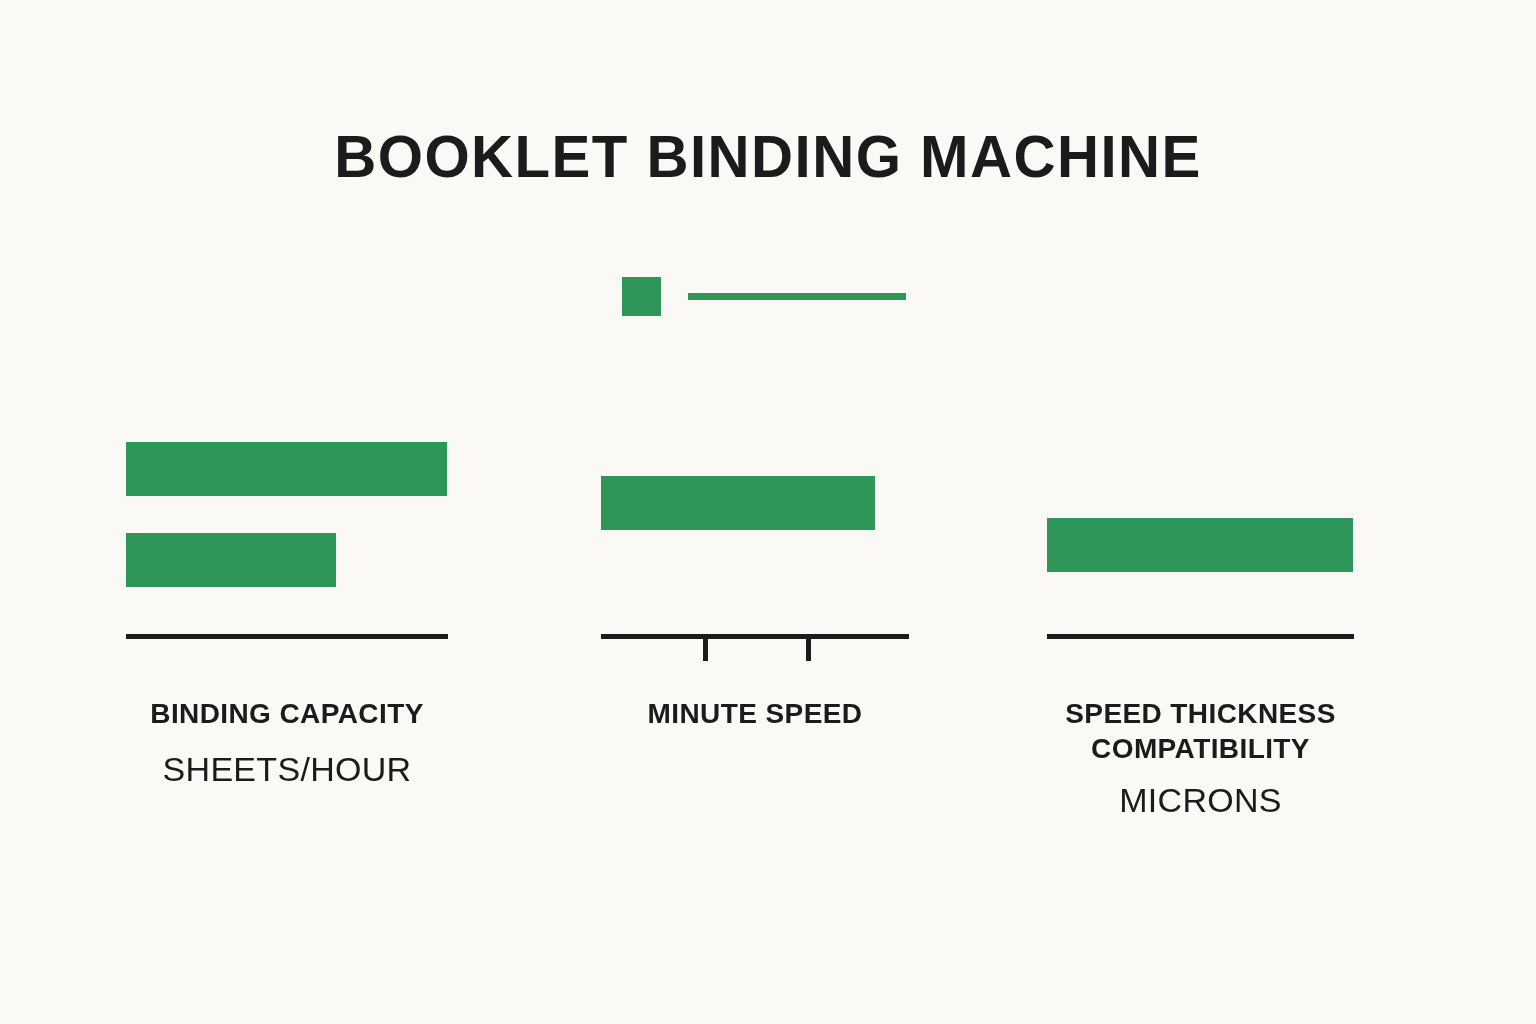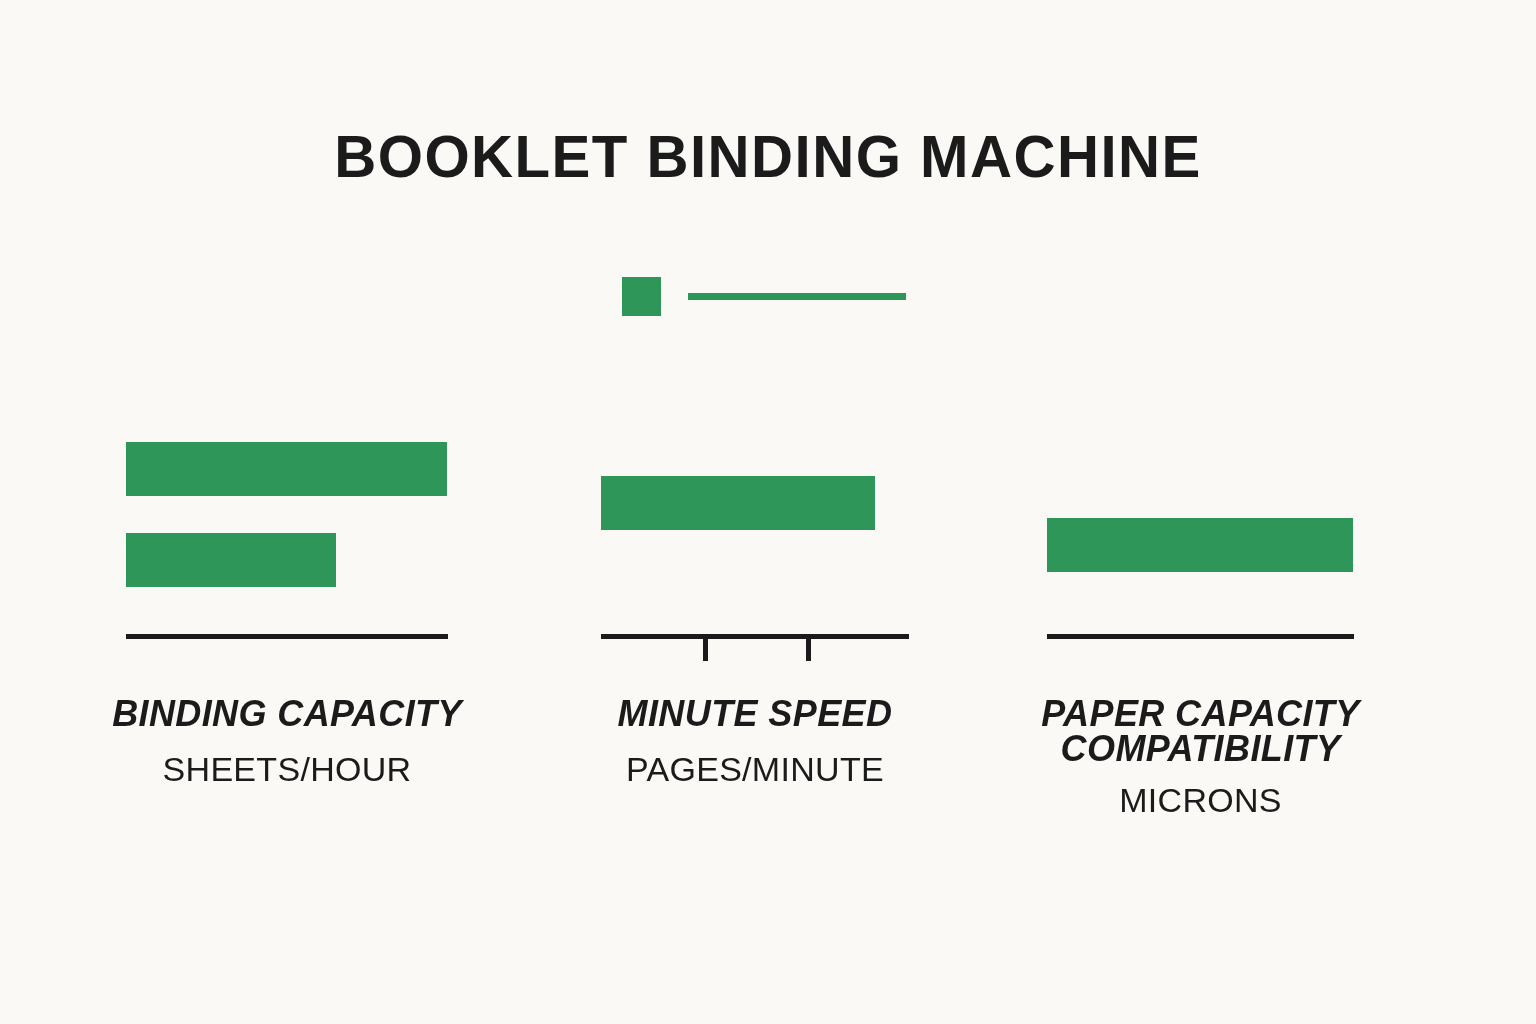--- a/index.html
+++ b/index.html
@@ -93,27 +93,26 @@
     background: #1b1b1b;
     top: 239px;
   }
 
   .panel-caption {
     position: absolute;
     top: 296px;
     text-align: center;
   }
   .caption-title {
-    font-size: 36px;
+    font-size: 28px;
     line-height: 35px;
     font-weight: 700;
     letter-spacing: 0.4px;
     color: #1b1b1b;
     white-space: pre-line;
-    font-style: italic;
   }
   .caption-unit {
     font-size: 34px;
     line-height: 33px;
     font-weight: 400;
     letter-spacing: 0.3px;
     color: #1b1b1b;
     margin-top: 22px;
   }
 
@@ -155,29 +154,28 @@
 
   <div class="panel" id="panel-binding-speed">
     <div class="panel-plot">
       <div class="bar" style="left:0px; top:76px; width:274px;"></div>
       <div class="axis" style="width:308px;"></div>
       <div class="tick" style="left:102px;"></div>
       <div class="tick" style="left:205px;"></div>
     </div>
     <div class="panel-caption">
       <div class="caption-title">MINUTE SPEED</div>
-      <div class="caption-unit">PAGES/MINUTE</div>
     </div>
   </div>
 
   <div class="panel" id="panel-paper-thickness">
     <div class="panel-plot">
       <div class="bar" style="left:0px; top:118px; width:306px;"></div>
       <div class="axis" style="width:307px;"></div>
     </div>
     <div class="panel-caption">
-      <div class="caption-title">PAPER CAPACITY
+      <div class="caption-title">SPEED THICKNESS
 COMPATIBILITY</div>
       <div class="caption-unit">MICRONS</div>
     </div>
   </div>
 
 </div>
 
 </body></html>

